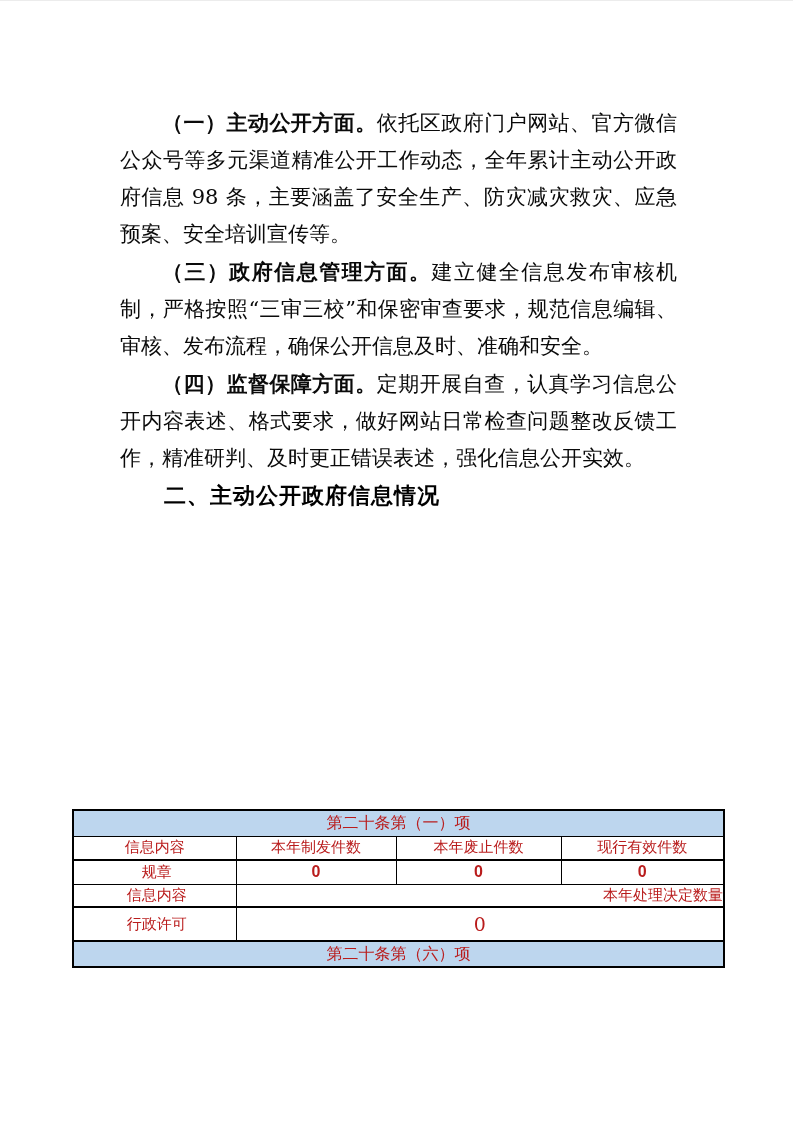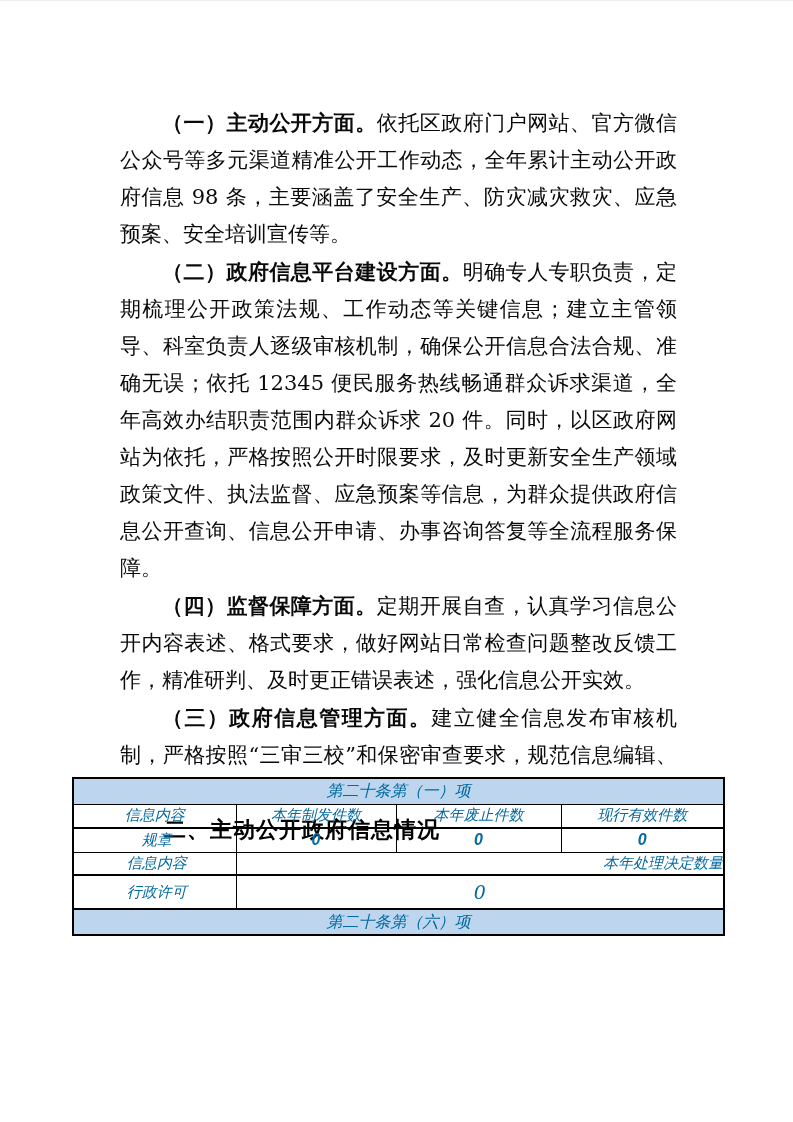--- a/index.html
+++ b/index.html
@@ -28,27 +28,26 @@
     font-family:"DejaVu Sans","Liberation Sans",sans-serif;
     font-weight:bold;
     font-size:22px;
     line-height:37px;
     text-indent:2em;
     letter-spacing:1px;
     color:#000;
   }
   table.gov-table {
     position:absolute;
-    left:72px; top:776px;
+    left:72px; top:808px;
     width:651px;
     border-collapse:collapse;
     table-layout:fixed;
     font-size:15px;
-    color:#0369a1;
-    font-style:italic;
+    color:#b91c1c;
   }
   table.gov-table { border:2px solid #000; }
   table.gov-table td {
     border:1px solid #000;
     vertical-align:middle;
     overflow:hidden;
     white-space:nowrap;
   }
   td.band {
     background:#BDD6EE;
@@ -81,30 +80,27 @@
 <body>
 
 <div class="page">
 
   <div class="content">
 
     <p class="para">
       <span class="lead">（一）主动公开方面。</span><span>依托区政府门户网站、官方微信公众号等多元渠道精准公开工作动态，全年累计主动公开政府信息 98 条，主要涵盖了安全生产、防灾减灾救灾、应急预案、安全培训宣传等。</span>
     </p>
 
+
     <p class="para">
-      <span class="lead">（二）政府信息平台建设方面。</span><span>明确专人专职负责，定期梳理公开政策法规、工作动态等关键信息；建立主管领导、科室负责人逐级审核机制，确保公开信息合法合规、准确无误；依托 12345 便民服务热线畅通群众诉求渠道，全年高效办结职责范围内群众诉求 20 件。同时，以区政府网站为依托，严格按照公开时限要求，及时更新安全生产领域政策文件、执法监督、应急预案等信息，为群众提供政府信息公开查询、信息公开申请、办事咨询答复等全流程服务保障。</span>
+      <span class="lead">（三）政府信息管理方面。</span><span>建立健全信息发布审核机制，严格按照“三审三校”和保密审查要求，规范信息编辑、审核、发布流程，确保公开信息及时、准确和安全。</span>
     </p>
 
     <p class="para">
       <span class="lead">（四）监督保障方面。</span><span>定期开展自查，认真学习信息公开内容表述、格式要求，做好网站日常检查问题整改反馈工作，精准研判、及时更正错误表述，强化信息公开实效。</span>
-    </p>
-
-    <p class="para">
-      <span class="lead">（三）政府信息管理方面。</span><span>建立健全信息发布审核机制，严格按照“三审三校”和保密审查要求，规范信息编辑、审核、发布流程，确保公开信息及时、准确和安全。</span>
     </p>
 
     <div class="section-heading">二、主动公开政府信息情况</div>
 
   </div>
 
   <table class="gov-table">
     <colgroup>
       <col style="width:163px">
       <col style="width:160px">

